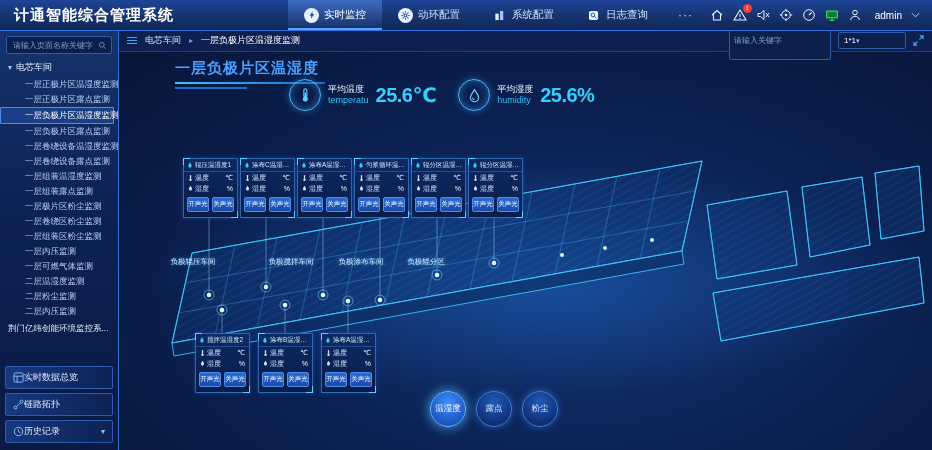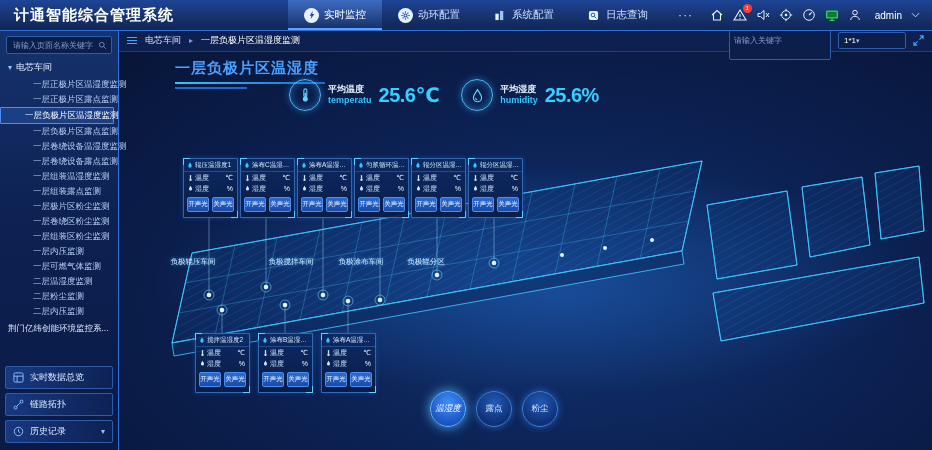--- a/index.html
+++ b/index.html
@@ -28,25 +28,25 @@
       background:linear-gradient(180deg,#16336e 0%,#0d2152 45%,#0a1a44 100%);
       border-right:1px solid #2f6fe0;}
   .sb-search{margin:6px 6px 4px 6px;height:16px;display:flex;align-items:center;gap:3px;
              border:1px solid #2e5ca8;background:#0c1e4a;border-radius:2px;padding:0 4px;}
   .sb-search input{flex:1;min-width:0;background:transparent;border:none;outline:none;color:#cfe0ff;font-size:8px;
                    font-family:"Liberation Sans","DejaVu Sans",sans-serif;}
   .sb-search input::placeholder{color:#7fa0d0;}
   .sb-group{display:flex;align-items:center;gap:4px;font-size:9px;color:#e3eeff;padding:3px 8px;cursor:pointer;white-space:nowrap;}
   .caret{color:#8fc6ff;font-size:8px;}
   .sb-items{list-style:none;margin:0;padding:0;}
-  .sb-item{font-size:8.5px;color:#b9d0f5;line-height:11px;padding:2px 3px 2px 25px;white-space:nowrap;cursor:pointer;margin-left:8px;}
+  .sb-item{font-size:8.5px;color:#b9d0f5;line-height:11px;padding:2px 3px 2px 25px;white-space:nowrap;cursor:pointer;}
   .sb-item.active{border:1px solid #4d8df0;background:rgba(45,100,200,.35);color:#fff;margin:0 4px 0 0;padding-left:24px;border-radius:1px;}
   .sb-group2{font-size:8.5px;color:#dce9ff;padding:4px 8px;white-space:nowrap;overflow:hidden;cursor:pointer;}
   .sb-foot{position:absolute;left:0;right:0;bottom:3px;}
-  .sfbtn{display:flex;align-items:center;gap:6px;margin:4px 5px;padding:4px 7px;border:1px solid #2e5ca8;border-radius:2px;
+  .sfbtn{display:flex;align-items:center;margin:4px 5px;padding:4px 7px;border:1px solid #2e5ca8;border-radius:2px;
          background:linear-gradient(90deg,rgba(35,80,175,.55),rgba(16,40,100,.45));font-size:9px;color:#dceaff;cursor:pointer;}
   .sfbtn .chev{margin-left:auto;color:#8fc6ff;font-size:8px;}
   
   .tb{position:absolute;top:30px;left:119px;right:0;height:21px;display:flex;align-items:center;gap:8px;
       background:#0d2050;border-bottom:1px solid #1c3e80;padding:0 8px;z-index:8;}
   .burger{width:10px;cursor:pointer;}
   .burger i{display:block;height:1px;background:#3fa9ff;margin:2px 0;}
   .crumb{font-size:9px;color:#cfe0ff;cursor:pointer;}
   .crumb-sep{color:#6aa6ff;font-size:8px;}
   .crumb-cur{font-size:9px;color:#fff;}
@@ -61,21 +61,21 @@
   .main{position:absolute;top:51px;left:119px;right:0;bottom:0;overflow:hidden;
         background:radial-gradient(ellipse at 55% 62%,#123472 0%,#0c2254 48%,#081538 100%);}
   .pg-title{position:absolute;left:56px;top:8px;z-index:3;}
   .pg-title .t{font-size:15px;font-weight:bold;color:#4aa0ff;letter-spacing:1px;}
   .pg-title .u1{width:150px;height:2px;background:linear-gradient(90deg,#35c5ff,#1b6ad0);margin-top:4px;}
   .pg-title .u2{width:72px;height:2px;background:#1b6ad0;margin-top:3px;}
   .stats{position:absolute;left:170px;top:28px;display:flex;gap:22px;z-index:3;}
   .stat{display:flex;align-items:center;gap:7px;}
   .stat-ic{width:30px;height:30px;border-radius:50%;border:1px solid rgba(95,208,255,.85);display:grid;place-items:center;
            box-shadow:inset 0 0 8px rgba(40,160,255,.55),0 0 7px rgba(40,160,255,.5);}
-  .stat-lbls{display:flex;flex-direction:column;line-height:11px;font-weight:bold;}
+  .stat-lbls{display:flex;flex-direction:column;line-height:11px;}
   .stat-cn{font-size:9px;color:#eaf4ff;}
   .stat-en{font-size:9px;color:#35c5ff;}
   .stat-val{font-size:20px;font-weight:bold;color:#35d0ff;letter-spacing:-0.5px;}
   .floor{position:absolute;left:28px;top:94px;z-index:1;}
   .zone{position:absolute;z-index:2;font-size:7.5px;color:#cfeaff;text-shadow:0 0 4px rgba(60,170,255,.9);
         transform:translateX(-50%);white-space:nowrap;}
   
   .scard{position:absolute;width:53px;height:58px;z-index:4;border:1px solid rgba(80,150,235,.6);border-radius:1px;
          background:linear-gradient(180deg,rgba(14,42,100,.93),rgba(9,28,70,.93));box-shadow:0 0 5px rgba(20,80,180,.6);}
   .scard::before,.scard::after{content:"";position:absolute;width:6px;height:6px;}
@@ -87,21 +87,21 @@
   .sc-unit{margin-left:auto;color:#e6f3ff;}
   .sc-btns{display:flex;gap:3px;padding:3px 3px 0 3px;}
   .sbtn{flex:1;font-size:6.5px;padding:2px 0;text-align:center;color:#eaf5ff;cursor:pointer;border-radius:2px;
         background:linear-gradient(180deg,#2a6ad0,#1b4aa8);border:1px solid #4d8df0;
         font-family:"Liberation Sans","DejaVu Sans",sans-serif;}
   
   .mode{position:absolute;top:340px;width:34px;height:34px;border-radius:50%;display:grid;place-items:center;z-index:5;
         font-size:8.5px;color:#dceaff;cursor:pointer;border:1px solid #3f7fd0;
         background:radial-gradient(circle at 50% 32%,#225bb8,#102f74 72%);box-shadow:0 0 7px rgba(50,130,255,.6);}
   .mode.active{color:#fff;border-color:#5fb8ff;background:radial-gradient(circle at 50% 32%,#3f8fff,#1b55c0 72%);
-        box-shadow:0 0 12px rgba(80,180,255,.95);font-style:italic;}
+        box-shadow:0 0 12px rgba(80,180,255,.95);}
 </style>
 </head>
 <body>
 
 <div class="hdr">
   <div class="app-title">计通智能综合管理系统</div>
   <div class="nav" id="main-nav">
       <div class="nav-item active">
        <span class="nav-ic round">
           <svg viewBox="0 0 10 12" width="8" height="8">

